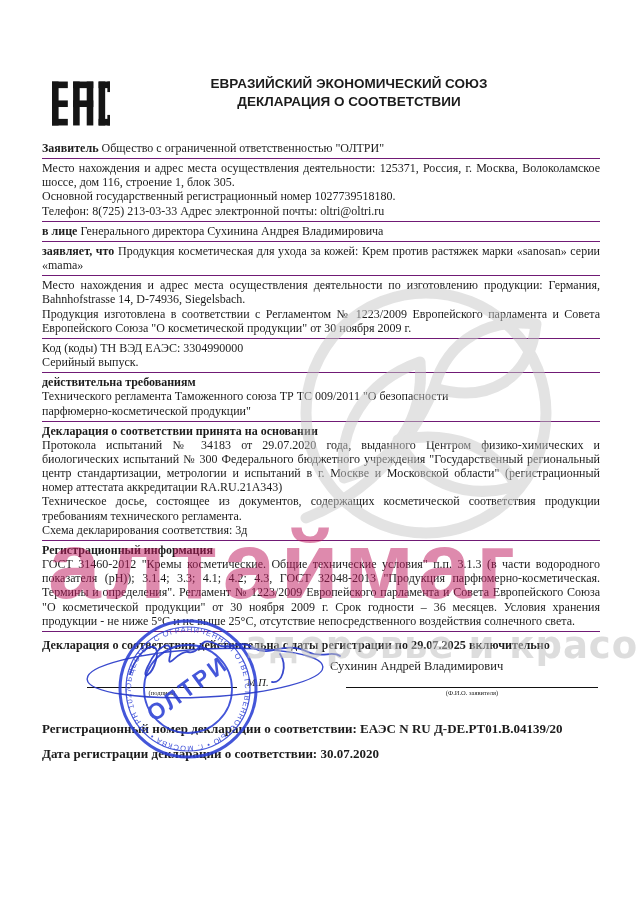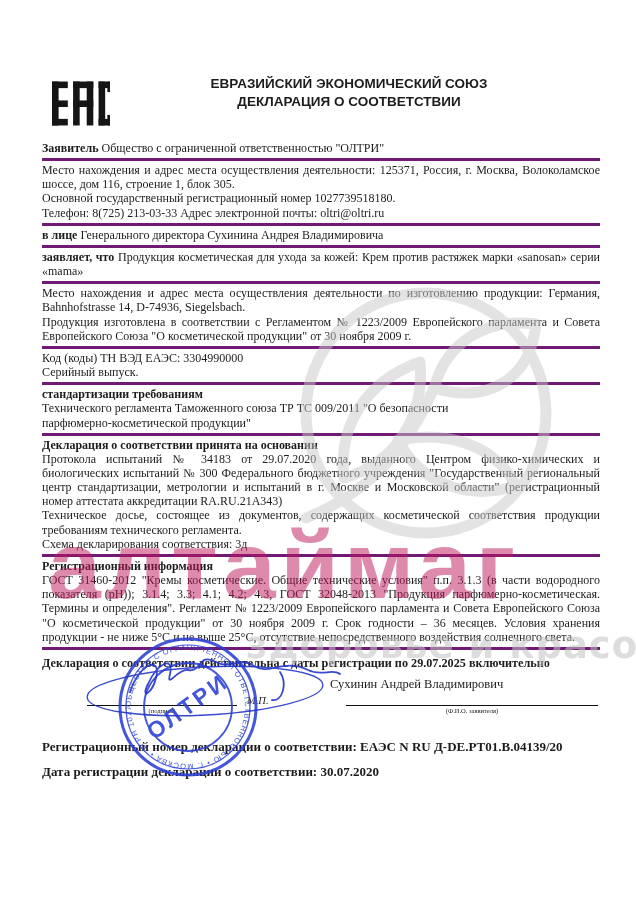--- a/index.html
+++ b/index.html
@@ -4,21 +4,21 @@
 <style>
   html,body{margin:0;padding:0;background:#fff;}
   .page{position:relative;width:636px;height:900px;background:#ffffff;overflow:hidden;
         font-family:"Liberation Serif",serif;color:#1c1c1c;margin-top:44px;}
   
   .eac-logo{position:absolute;left:52px;top:37px;width:58px;height:45px;}
   .header-titles{position:absolute;left:70px;right:8px;top:31px;text-align:center;
         font-family:"Liberation Sans",sans-serif;font-weight:bold;font-size:13.5px;line-height:1.35;}
   
   .content{position:absolute;left:42px;top:95px;width:558px;z-index:2;}
-  .row{border-bottom:3px solid #701a75;padding:2px 0 3px 0;}
+  .row{border-bottom:1px solid #701a75;padding:2px 0 3px 0;}
   .row p{margin:0;font-size:12px;line-height:1.18;text-align:justify;}
   .b{font-weight:bold;}
   .validity{font-weight:bold;font-size:12.2px;margin-top:6px;line-height:1.2;}
   
   .sig-area{position:relative;height:58px;margin-top:2px;}
   .sig-line-left{position:absolute;left:45px;top:33px;width:150px;border-top:1px solid #111;}
   .sig-cap{position:absolute;left:45px;top:35px;width:150px;text-align:center;font-size:6.5px;}
   .mp{position:absolute;left:205px;top:23px;font-size:10.5px;font-style:italic;}
   .decl-name{position:absolute;right:18px;top:5px;width:252px;font-size:12.5px;}
   .name-line{position:absolute;right:2px;top:33px;width:252px;border-top:1px solid #111;}
@@ -91,21 +91,21 @@
         </div>
         <div class="row">
           <p><span>Место нахождения и адрес места осуществления деятельности по изготовлению продукции: Германия, Bahnhofstrasse 14, D-74936, Siegelsbach.</span></p>
           <p><span>Продукция изготовлена в соответствии с Регламентом № 1223/2009 Европейского парламента и Совета Европейского Союза "О косметической продукции" от 30 ноября 2009 г.</span></p>
         </div>
         <div class="row">
           <p><span>Код (коды) ТН ВЭД ЕАЭС: 3304990000</span></p>
           <p><span>Серийный выпуск.</span></p>
         </div>
         <div class="row">
-          <p><span class="b">стандартизации требованиям</span></p>
+          <p><span class="b">действительна требованиям</span></p>
           <p><span>Технического регламента Таможенного союза ТР ТС 009/2011 "О безопасности</span></p>
           <p><span>парфюмерно-косметической продукции"</span></p>
         </div>
         <div class="row">
           <p><span class="b">Декларация о соответствии принята на основании</span></p>
           <p><span>Протокола испытаний № 34183 от 29.07.2020 года, выданного Центром физико-химических и биологических испытаний № 300 Федерального бюджетного учреждения "Государственный региональный центр стандартизации, метрологии и испытаний в г. Москве и Московской области" (регистрационный номер аттестата аккредитации RA.RU.21А343)</span></p>
           <p><span>Техническое досье, состоящее из документов, содержащих косметической соответствия продукции требованиям технического регламента.</span></p>
           <p><span>Схема декларирования соответствия: 3д</span></p>
         </div>
         <div class="row">

